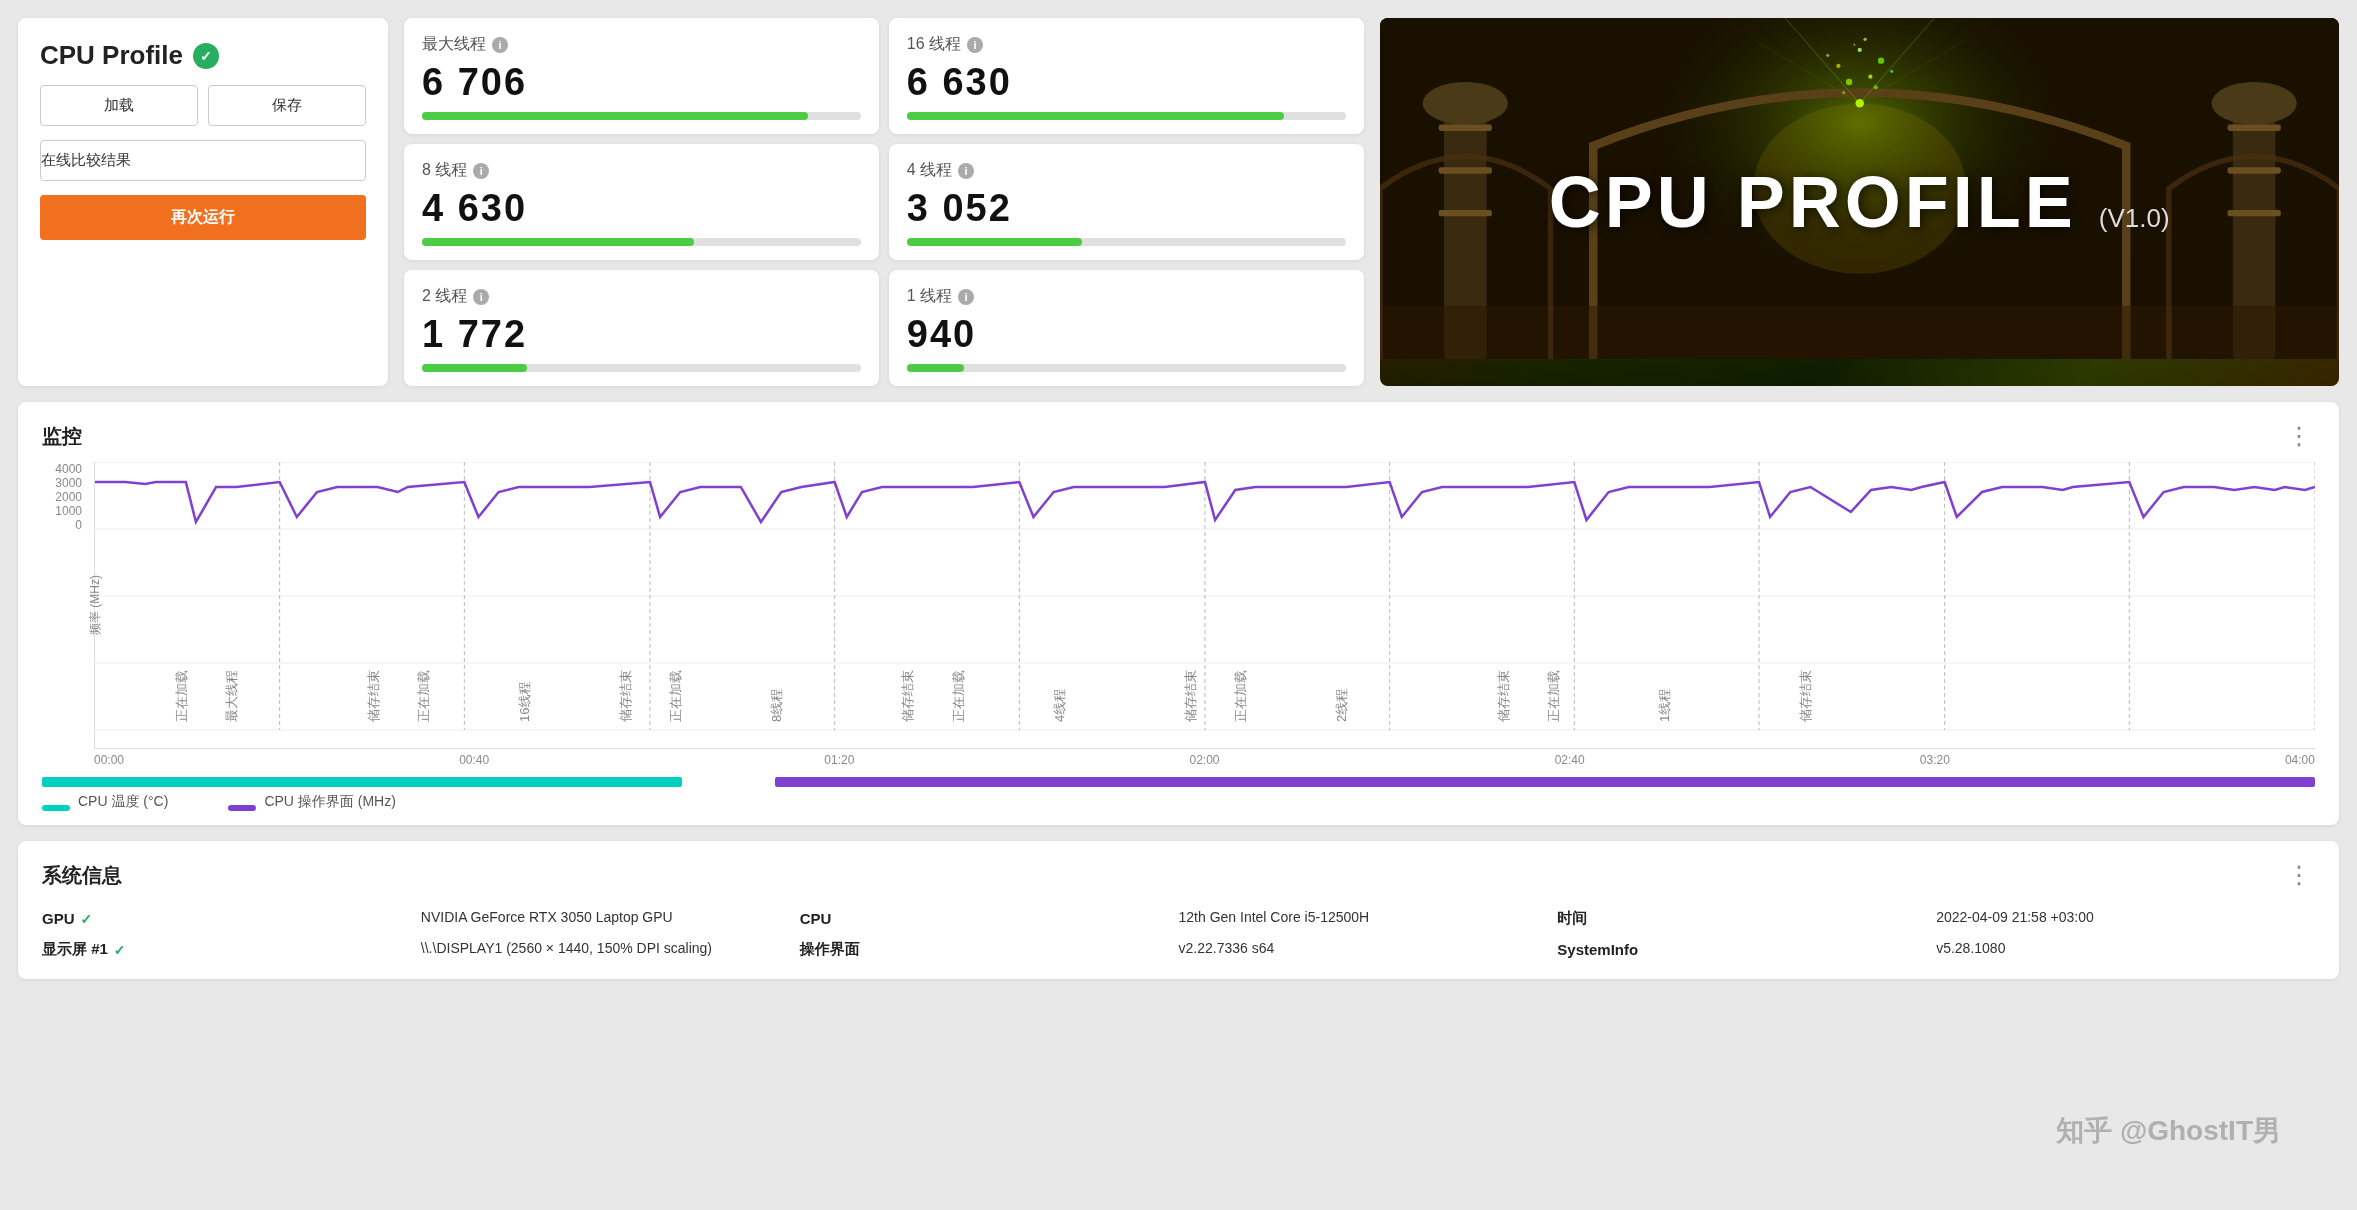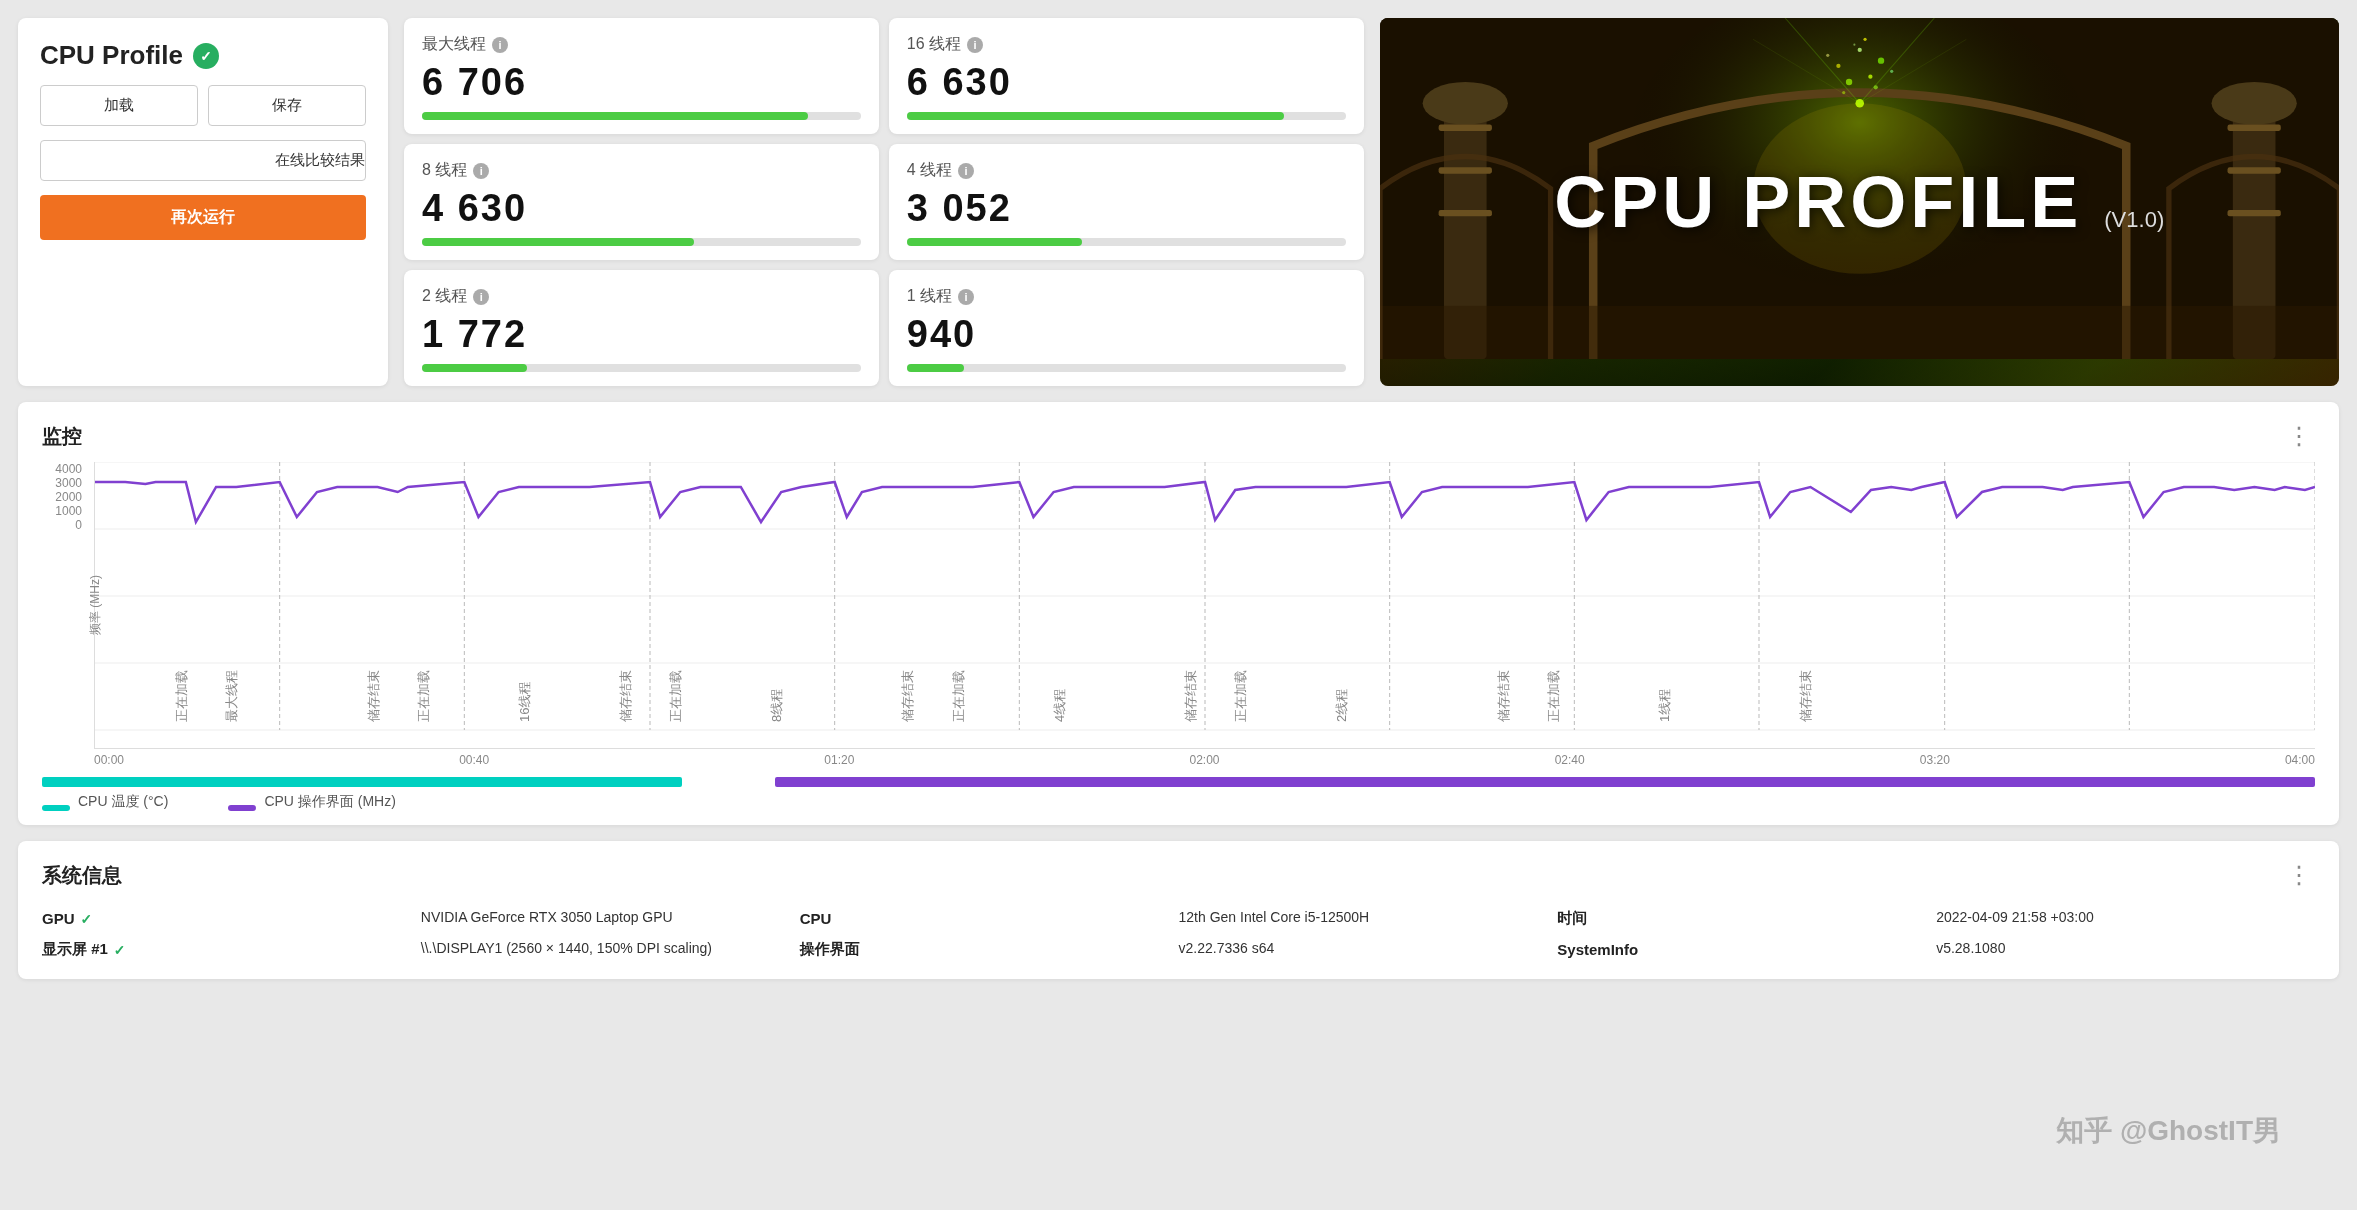--- a/index.html
+++ b/index.html
@@ -78,21 +78,21 @@
 
     .btn-compare {
       width: 100%;
       padding: 10px 0;
       border: 1px solid #ccc;
       background: #fff;
       border-radius: 4px;
       font-size: 15px;
       cursor: pointer;
       color: #333;
-      text-align: right;
+      text-align: left;
     }
 
     .btn-run {
       width: 100%;
       padding: 12px 0;
       background: #f07020;
       color: #fff;
       border: none;
       border-radius: 4px;
       font-size: 16px;
@@ -191,21 +191,21 @@
 
     .banner-title {
       font-size: 72px;
       font-weight: 900;
       color: #fff;
       text-shadow: 2px 2px 12px rgba(0,0,0,0.7);
       letter-spacing: 4px;
     }
 
     .banner-version {
-      font-size: 22px;
+      font-size: 26px;
       color: #ddd;
       font-weight: 400;
       margin-left: 10px;
     }
 
     
     .arch-deco {
       position: absolute;
       inset: 0;
       z-index: 1;

